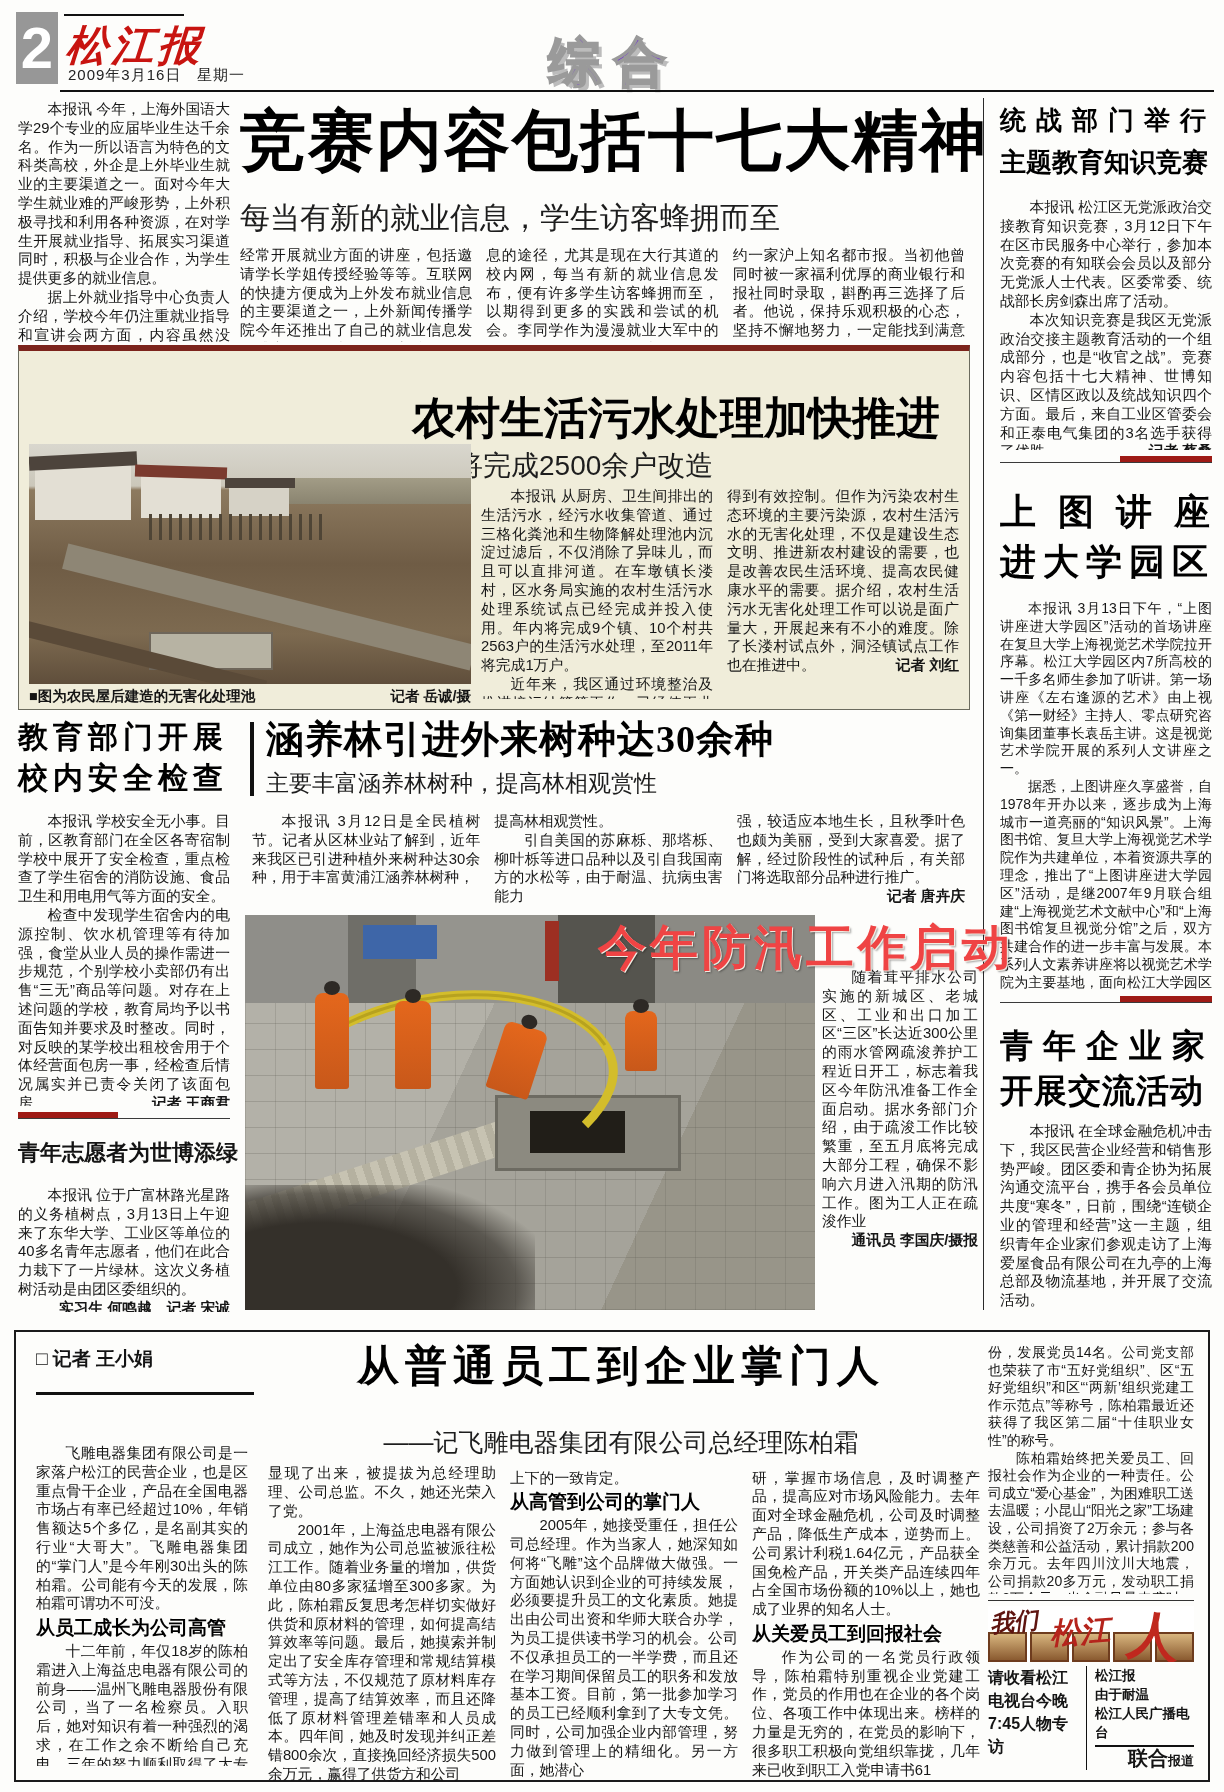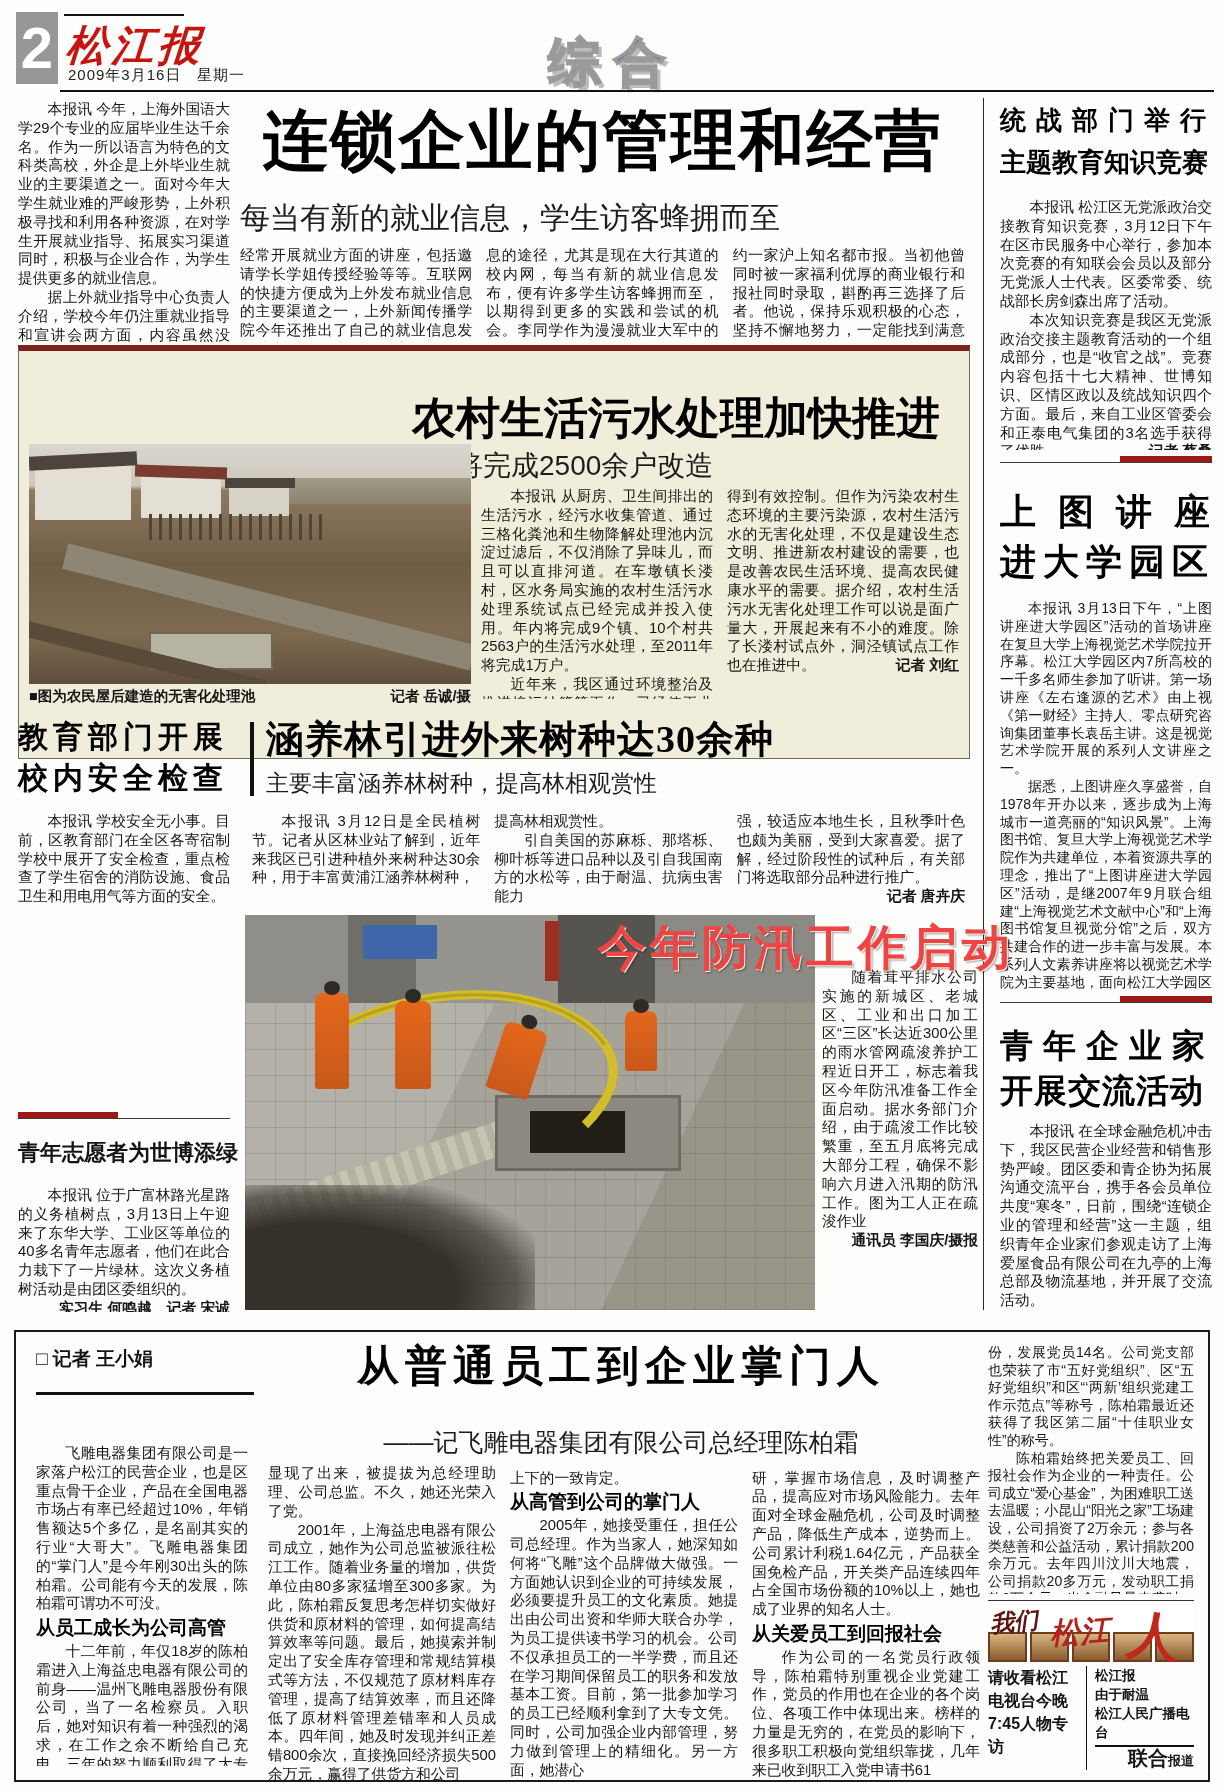--- a/index.html
+++ b/index.html
@@ -27,21 +27,21 @@
   #masthead{left:66px;top:18px;font-size:42px;letter-spacing:4px;color:#c81410;
             font-family:"Liberation Serif",serif;font-weight:700;font-style:italic;transform:skewX(-4deg);}
   #dateline{left:68px;top:66px;font-size:15px;color:#222;letter-spacing:1px;}
   #section{left:548px;top:28px;font-size:52px;font-weight:700;letter-spacing:14px;color:#6d28d9;
            -webkit-text-stroke:2px #9a9a9a;text-shadow:4px 4px 0 #bcbcbc;}
   #editors{right:14px;top:22px;text-align:right;font-size:15px;font-weight:700;color:#1c1c1c;line-height:25px;}
   #head-rule{left:60px;right:10px;top:90px;border-top:2px solid #111;}
   
   .hl-line{display:block;white-space:nowrap;}
   
-  #sewage-box{left:18px;top:345px;width:952px;height:414px;background:#f0edda;
+  #sewage-box{left:18px;top:345px;width:952px;height:365px;background:#f0edda;
               border:1px solid #6b6b5e;border-top:6px solid #7c241c;box-sizing:border-box;}
   
   .ph{overflow:hidden;position:absolute;}
   
   #village-photo{left:10px;top:93px;width:442px;height:240px;background:linear-gradient(#d9d7ce 0,#cbc7ba 42px,#8d7a5f 46px,#6f5c45 120px,#7d6a50 190px,#5f4e3b 240px);}
   .house{position:absolute;background:#e3dfd4;}
   .roof{position:absolute;background:#4d443c;}
   .roof.red{background:#7a3a2e;}
   .treeline{position:absolute;background:linear-gradient(#a29c86,#8a8470);}
   .fence{position:absolute;background:repeating-linear-gradient(90deg,#4f4536 0 3px,transparent 3px 10px);}
@@ -102,21 +102,21 @@
   </div>
   <div class="abs" id="section">综合</div>
   <div class="abs" id="head-rule"></div>
 
   <div class="abs vrule" style="left:983px;top:98px;height:1212px;"></div>
 
   <div class="abs bt clip" style="left:18px;top:100px;width:212px;height:242px;">
     <p class="para">本报讯 今年，上海外国语大学29个专业的应届毕业生达千余名。作为一所以语言为特色的文科类高校，外企是上外毕业生就业的主要渠道之一。面对今年大学生就业难的严峻形势，上外积极寻找和利用各种资源，在对学生开展就业指导、拓展实习渠道同时，积极与企业合作，为学生提供更多的就业信息。</p>
     <p class="para">据上外就业指导中心负责人介绍，学校今年仍注重就业指导和宣讲会两方面，内容虽然没变，但力度有所加强。学生职业发展协会等学生团体也</p>
   </div>
-  <div class="abs serif" style="left:240px;top:96px;width:725px;text-align:center;font-size:66px;letter-spacing:2px;white-space:nowrap;">连锁企业的管理和经营</div>
+  <div class="abs serif" style="left:240px;top:96px;width:725px;text-align:center;font-size:66px;letter-spacing:2px;white-space:nowrap;">竞赛内容包括十七大精神</div>
   <div class="abs kicker" style="left:240px;top:198px;font-size:30px;">每当有新的就业信息，学生访客蜂拥而至</div>
   <div class="abs cols" style="left:240px;top:246px;width:725px;height:96px;">
     <div class="col bt">经常开展就业方面的讲座，包括邀请学长学姐传授经验等等。互联网的快捷方便成为上外发布就业信息的主要渠道之一，上外新闻传播学院今年还推出了自己的就业信息发布博客，而越来越多的高校辅导员也偏爱网络这种发布信</div>
     <div class="col bt">息的途径，尤其是现在大行其道的校内网，每当有新的就业信息发布，便有许多学生访客蜂拥而至，以期得到更多的实践和尝试的机会。李同学作为漫漫就业大军中的一员，今年三月终于修成正果，在长达七个月的实习后，如愿签</div>
     <div class="col bt">
       <span>约一家沪上知名都市报。当初他曾同时被一家福利优厚的商业银行和报社同时录取，斟酌再三选择了后者。他说，保持乐观积极的心态，坚持不懈地努力，一定能找到满意的工作。</span>
       
     </div>
   </div>
 
@@ -182,20 +182,24 @@
   </div>
   <div class="abs redbar" style="left:1120px;top:996px;width:92px;"></div>
   <div class="abs hrule" style="left:1000px;top:1002px;width:212px;"></div>
 
   <div class="abs serif" style="left:18px;top:716px;font-size:30px;line-height:41px;">
     <span class="hl-line" style="letter-spacing:5px;">教育部门开展</span>
     <span class="hl-line" style="letter-spacing:5px;">校内安全检查</span>
   </div>
   <div class="abs bt clip" style="left:18px;top:812px;width:212px;height:294px;">
     <p class="para">本报讯 学校安全无小事。目前，区教育部门在全区各寄宿制学校中展开了安全检查，重点检查了学生宿舍的消防设施、食品卫生和用电用气等方面的安全。</p>
+    <p class="para">
+      <span>检查中发现学生宿舍内的电源控制、饮水机管理等有待加强，食堂从业人员的操作需进一步规范，个别学校小卖部仍有出售“三无”商品等问题。对存在上述问题的学校，教育局均予以书面告知并要求及时整改。同时，对反映的某学校出租校舍用于个体经营面包房一事，经检查后情况属实并已责令关闭了该面包房。</span>
+      <span class="byl-in">记者 王商君</span>
+    </p>
   </div>
   <div class="abs redbar" style="left:18px;top:1112px;width:100px;"></div>
   <div class="abs hrule" style="left:18px;top:1118px;width:212px;"></div>
 
   <div class="abs" style="left:18px;top:1138px;font-size:22px;font-weight:700;white-space:nowrap;letter-spacing:0px;">青年志愿者为世博添绿</div>
   <div class="abs bt clip" style="left:18px;top:1186px;width:212px;height:126px;">
     <p class="para">
       <span>本报讯 位于广富林路光星路的义务植树点，3月13日上午迎来了东华大学、工业区等单位的40多名青年志愿者，他们在此合力栽下了一片绿林。这次义务植树活动是由团区委组织的。</span>
       <span class="byl-in">实习生 何鸣越　记者 宋诚</span>
     </p>

